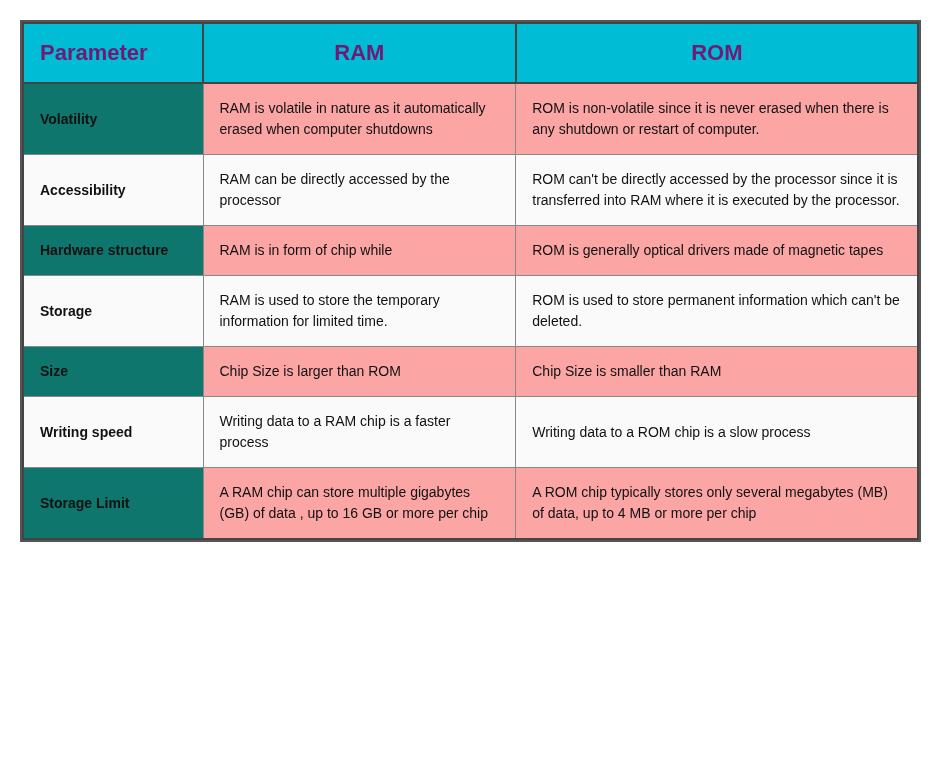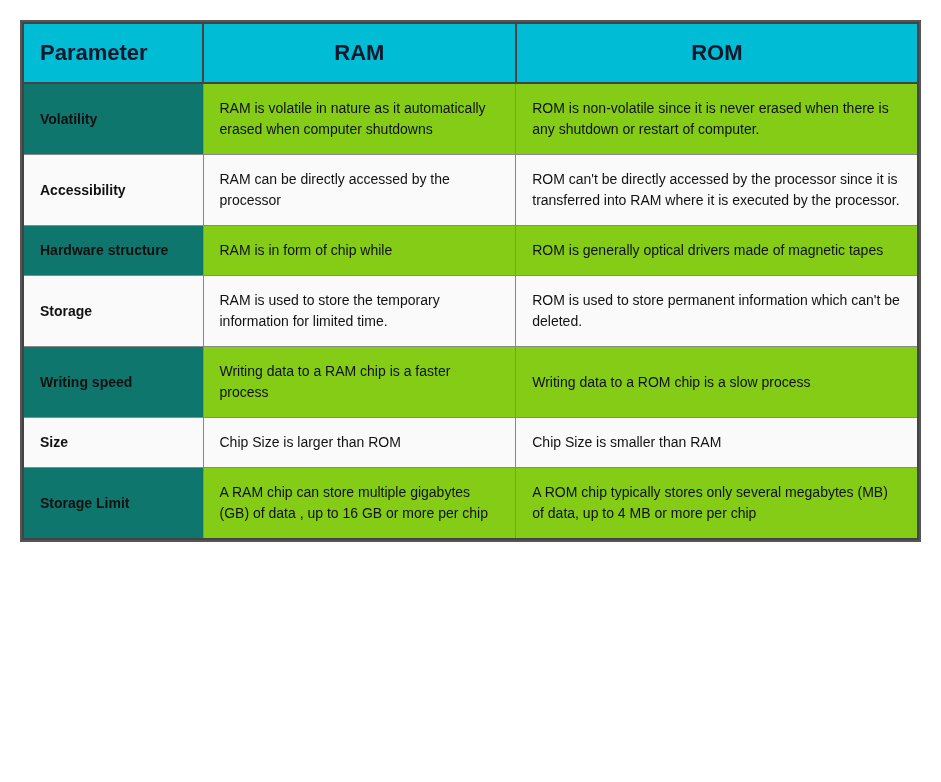--- a/index.html
+++ b/index.html
@@ -25,21 +25,21 @@
     }
 
     table {
       width: 100%;
       border-collapse: collapse;
       border: 2px solid #444;
     }
 
     thead tr th {
       background-color: #00bcd4;
-      color: #0f172a;
+      color: #701a75;
       font-size: 22px;
       font-weight: bold;
       padding: 16px 12px;
       text-align: center;
       border: 2px solid #444;
     }
 
     thead tr th:first-child {
       text-align: left;
       padding-left: 16px;
@@ -56,21 +56,21 @@
     }
 
     tbody tr td:first-child {
       font-weight: bold;
       width: 180px;
       background-color: #0f766e;
     }
 
     tbody tr td:nth-child(2),
     tbody tr td:nth-child(3) {
-      background-color: #84cc16;
+      background-color: #fca5a5;
     }
 
     tbody tr:nth-child(even) td {
       background-color: #fafafa;
     }
   </style>
 </head>
 <body>
 
 <div class="table-container">
@@ -97,28 +97,28 @@
           <td>Hardware structure</td>
           <td>RAM is in form of chip while</td>
           <td>ROM is generally optical drivers made of magnetic tapes</td>
         </tr>
         <tr>
           <td>Storage</td>
           <td>RAM is used to store the temporary information for limited time.</td>
           <td>ROM is used to store permanent information which can't be deleted.</td>
         </tr>
         <tr>
+          <td>Size</td>
+          <td>Chip Size is larger than ROM</td>
+          <td>Chip Size is smaller than RAM</td>
+        </tr>
+        <tr>
           <td>Writing speed</td>
           <td>Writing data to a RAM chip is a faster process</td>
           <td>Writing data to a ROM chip is a slow process</td>
-        </tr>
-        <tr>
-          <td>Size</td>
-          <td>Chip Size is larger than ROM</td>
-          <td>Chip Size is smaller than RAM</td>
         </tr>
         <tr>
           <td>Storage Limit</td>
           <td>A RAM chip can store multiple gigabytes (GB) of data , up to 16 GB or more per chip</td>
           <td>A ROM chip typically stores only several megabytes (MB) of data, up to 4 MB or more per chip</td>
         </tr>
       </tbody>
   </table>
 </div>
 

